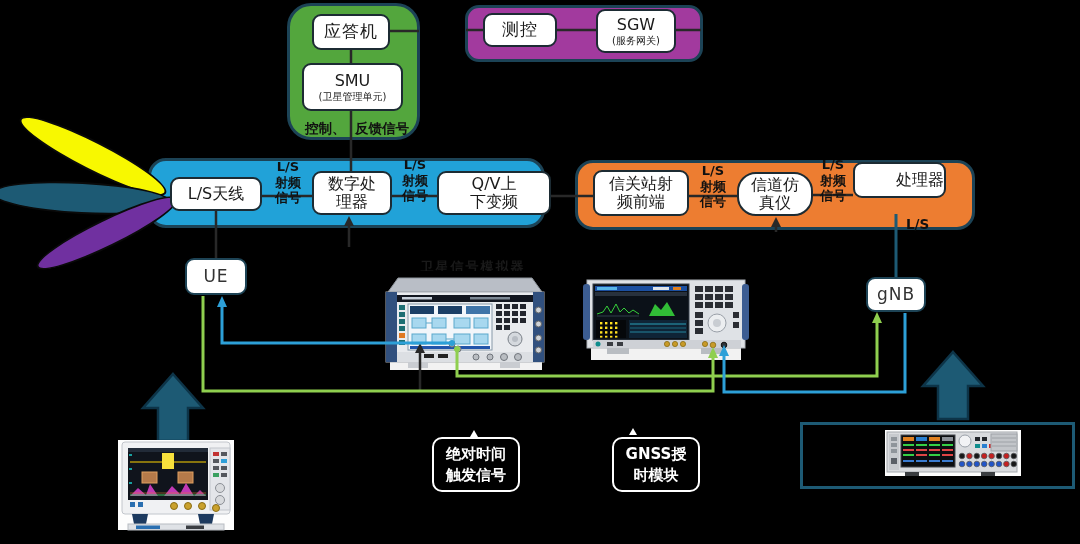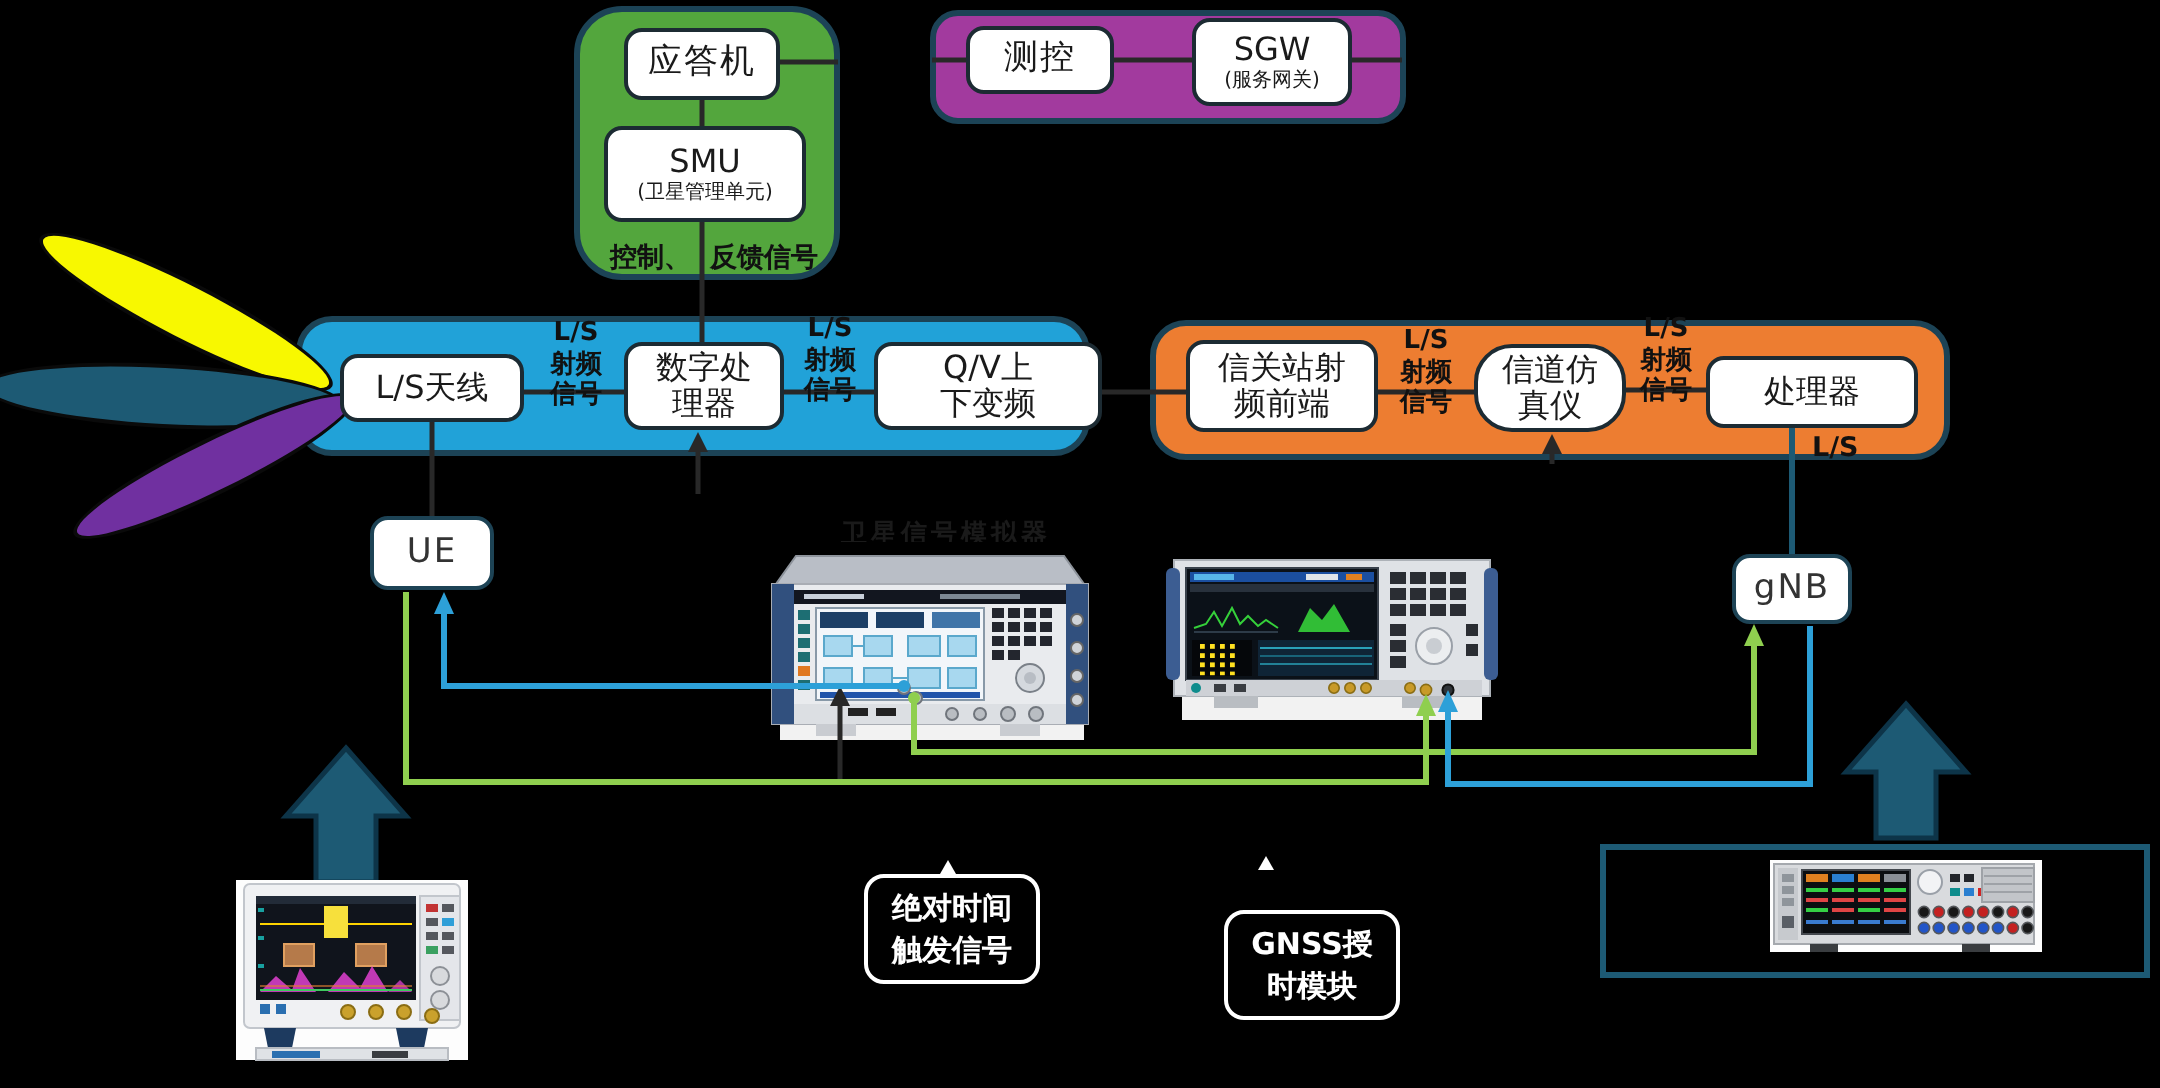--- a/index.html
+++ b/index.html
@@ -99,21 +99,21 @@
   </div>
   <div class="wbox" style="left:737px;top:172px;width:76px;height:44px;border-radius:19px;">
     <span class="t16">信道仿</span>
     <span class="t16">真仪</span>
   </div>
   <div class="rfcol" style="left:810px;top:157px;">
     <span>L/S</span>
     <span>射频</span>
     <span>信号</span>
   </div>
-  <div class="wbox" style="left:853px;top:178px;width:106px;height:36px;">
+  <div class="wbox" style="left:853px;top:162px;width:93px;height:36px;align-items:flex-end;">
     <span class="t16">处理器</span>
   </div>
   <div class="blabel" style="left:906px;top:216px;">L/S</div>
 
   <div class="wbox" style="left:185px;top:258px;width:62px;height:37px;border-width:2.5px;border-color:#1d4355;">
     <span class="t17" style="color:#333;">UE</span>
   </div>
   <div class="wbox" style="left:866px;top:277px;width:60px;height:35px;border-width:2.5px;border-color:#1d4355;">
     <span class="t17" style="color:#333;">gNB</span>
   </div>
@@ -193,21 +193,21 @@
       </g>
       <rect x="20" y="42" width="14" height="4" fill="#3a3d40"></rect>
         <rect x="96" y="42" width="14" height="4" fill="#3a3d40"></rect>
     </svg>
   </div>
 
   <div class="kbox" style="left:432px;top:437px;width:88px;height:55px;">
     <span>绝对时间</span>
     <span>触发信号</span>
   </div>
-  <div class="kbox" style="left:612px;top:455px;width:88px;height:55px;text-align:center;">
+  <div class="kbox" style="left:612px;top:437px;width:88px;height:55px;text-align:center;">
     <span>GNSS授</span>
     <span>时模块</span>
   </div>
 
   <svg class="inst" style="left:380px;top:268px;" width="170" height="104" viewBox="0 0 170 104">
     <rect x="10" y="84" width="152" height="18" fill="#f2f2f2"></rect>
     <polygon points="18,10 152,10 162,24 8,24" fill="#b9bec6" stroke="#8d939b"></polygon>
     <rect x="6" y="24" width="158" height="70" fill="#e9ebee" stroke="#a9adb4"></rect>
     <rect x="6" y="24" width="11" height="70" fill="#31507e"></rect>
     <rect x="153" y="24" width="11" height="70" fill="#31507e"></rect>

